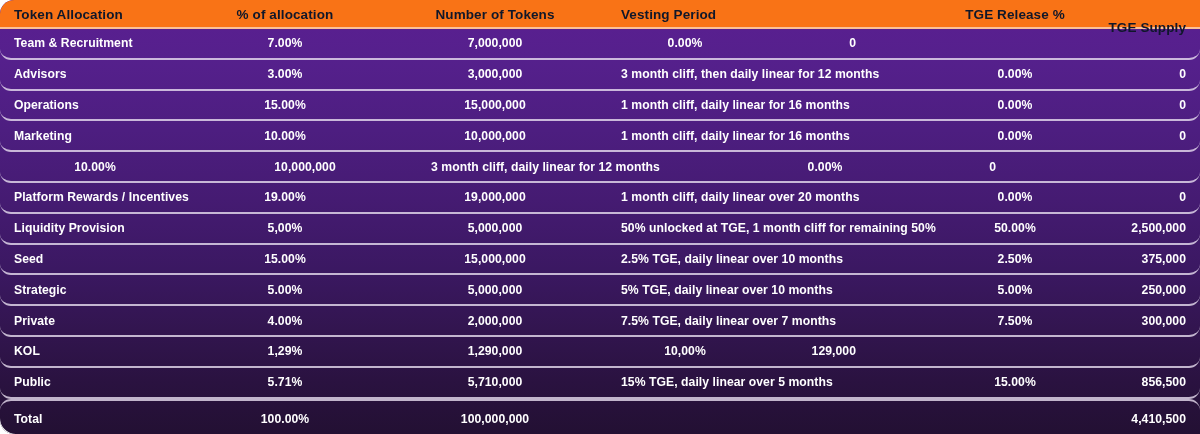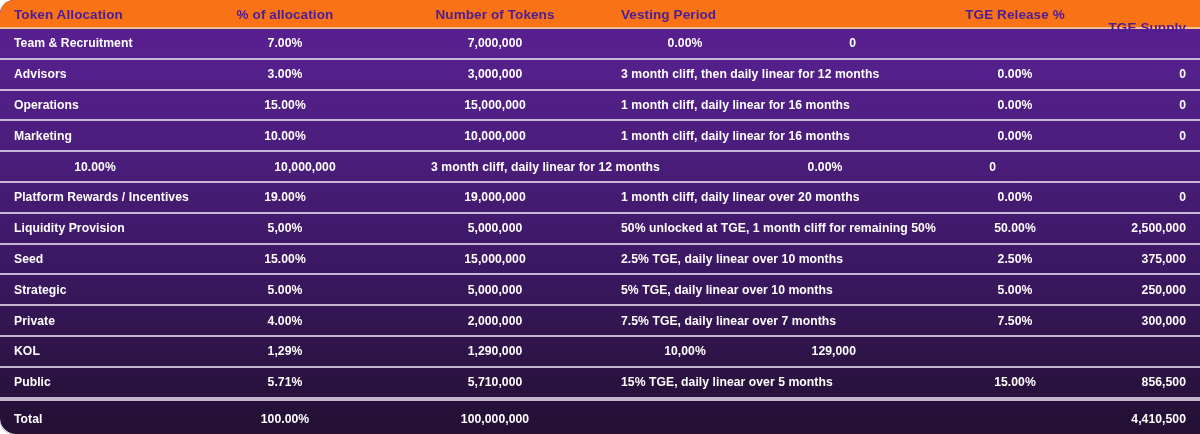--- a/index.html
+++ b/index.html
@@ -29,36 +29,37 @@
   .thead {
     position: relative;
     display: flex;
     align-items: center;
     height: 29px;
     background: #F97316;
     border-top-left-radius: 14px;
     box-shadow: inset 0 -2px 0 0 rgba(255,255,255,0.55);
   }
   .thead .cell {
-    color: #4c1d95;
+    color: #0f172a;
     font-size: 13.5px;
     font-weight: bold;
     letter-spacing: 0.1px;
     white-space: nowrap;
   }
 
   
   .tbody { position: relative; }
 
   .row {
     display: flex;
     align-items: center;
     height: 30.8px;
     border-bottom: 2px solid rgba(233,222,240,0.80);
     position: relative;
+    border-radius: 11px;
   }
   .row:last-child { border-bottom: none; }
 
   .row.total {
     height: 38px;
     border-bottom: none;
     border-top: 2px solid rgba(233,222,240,0.80);
   }
 
   .row .cell {

